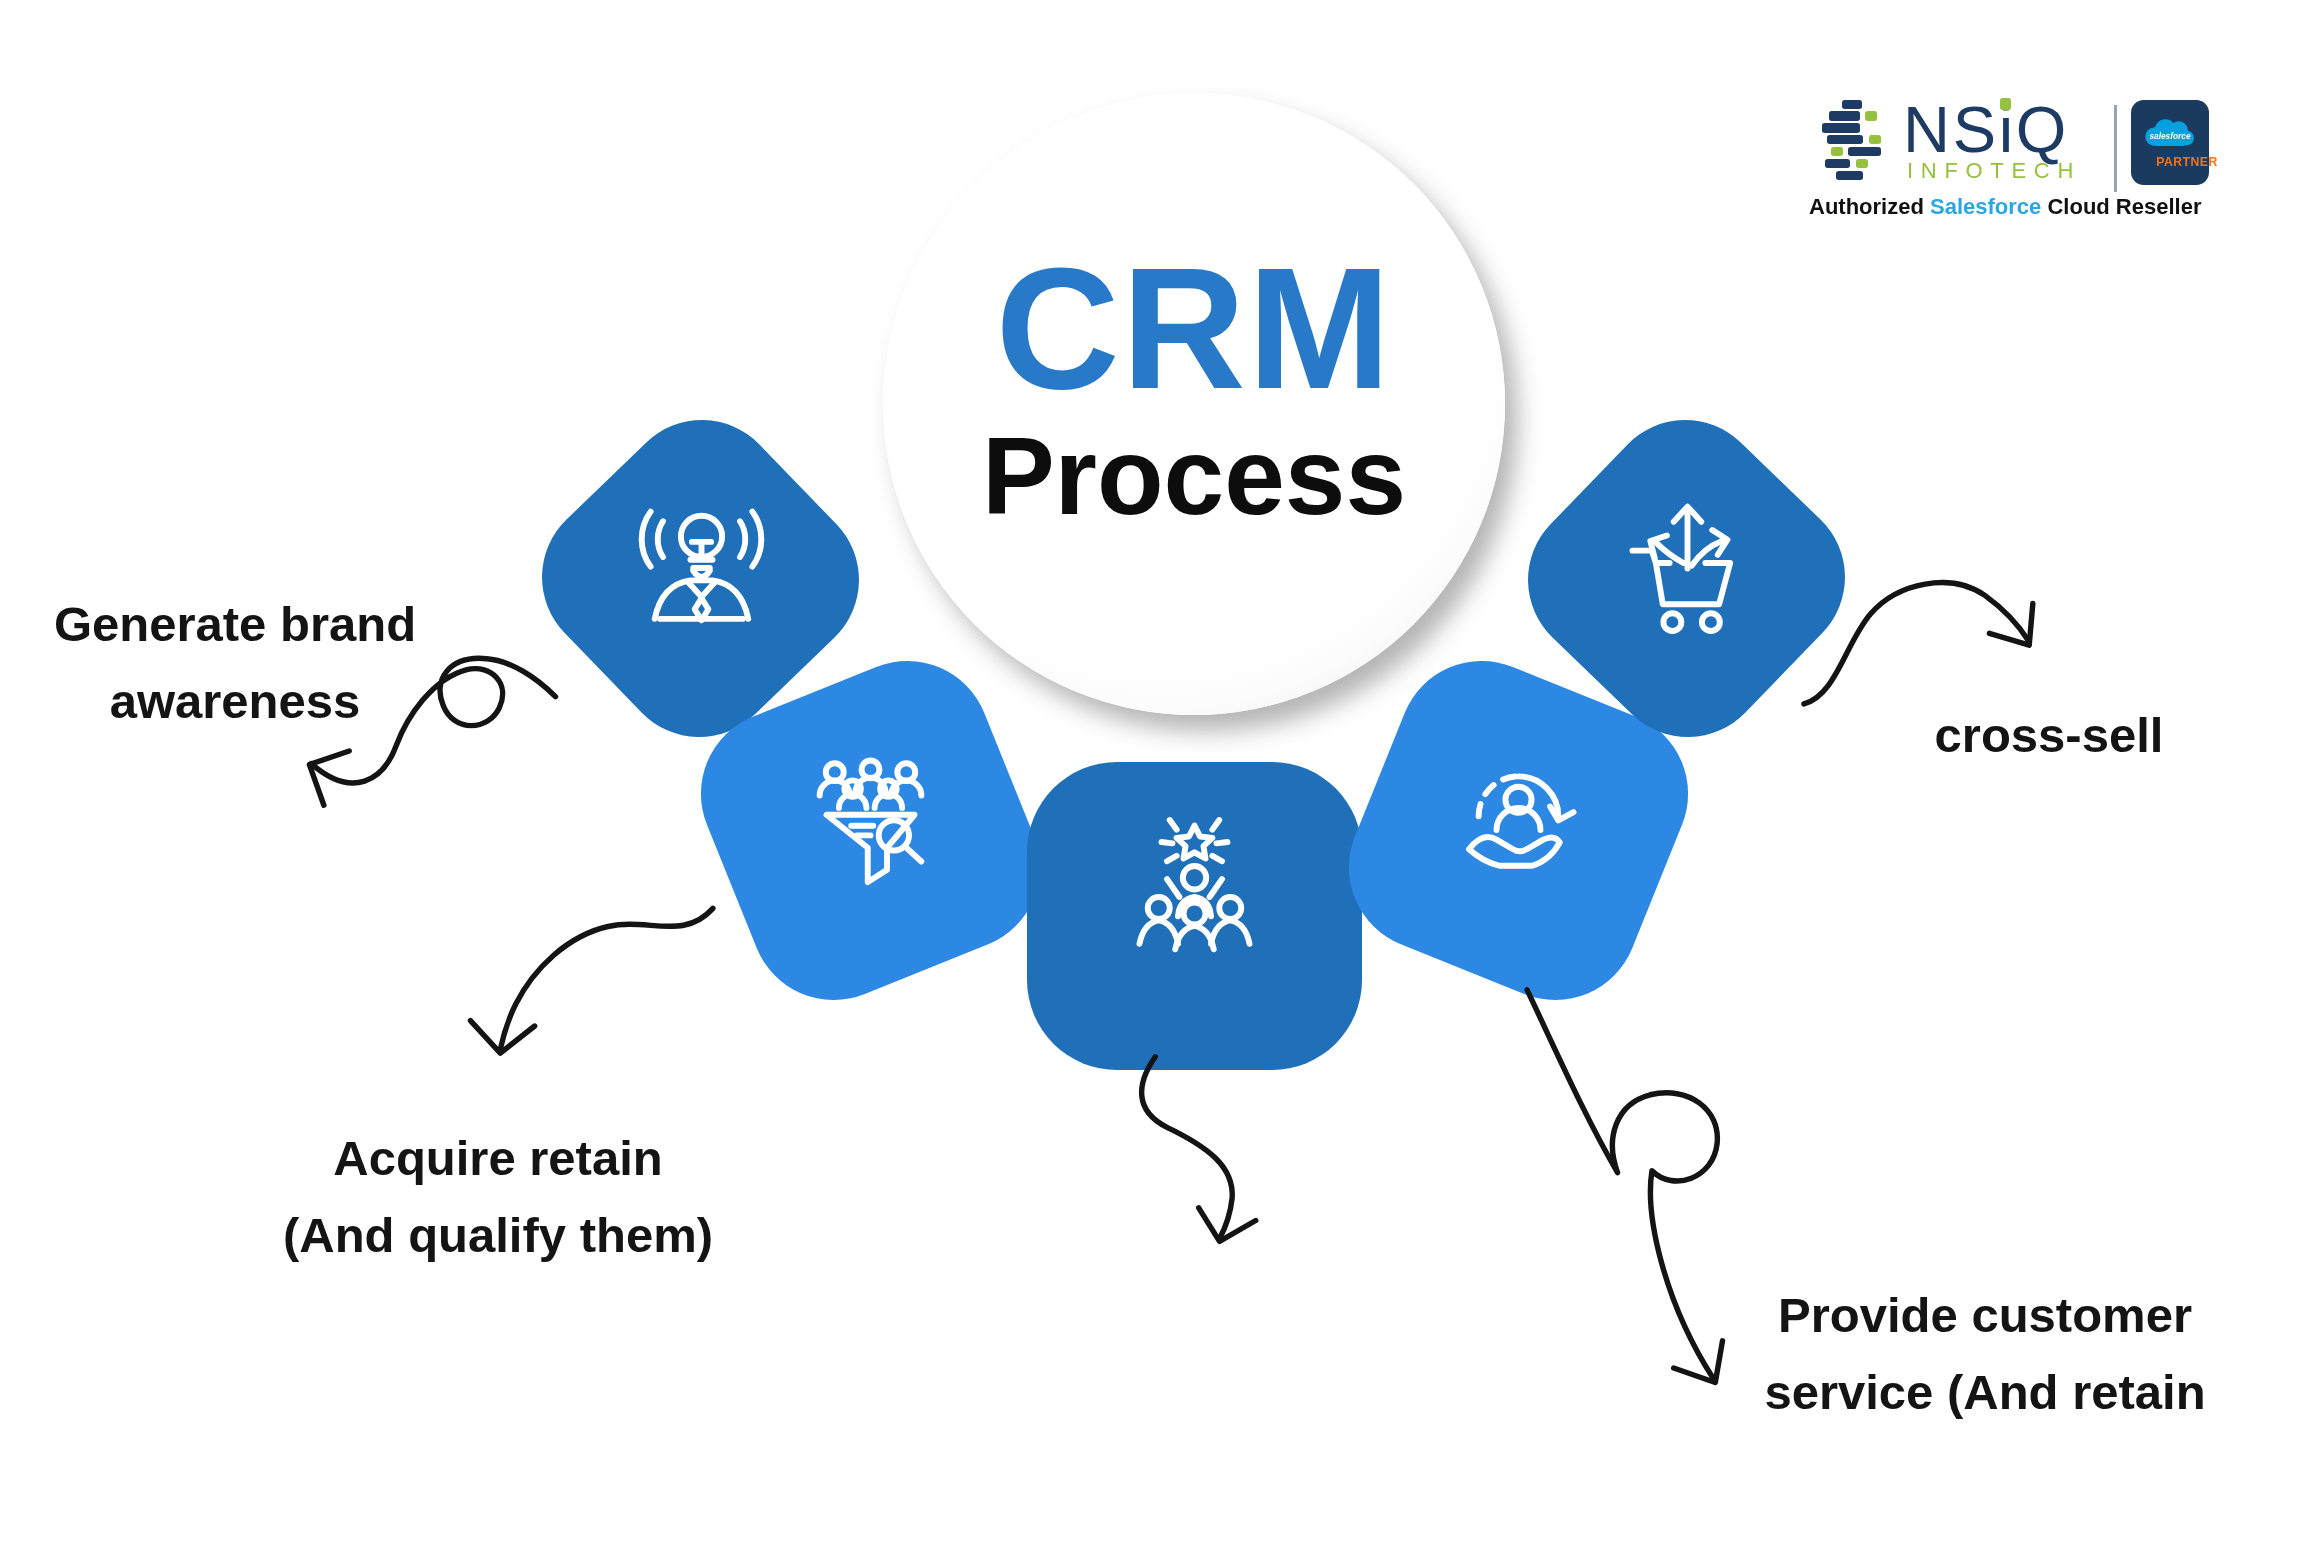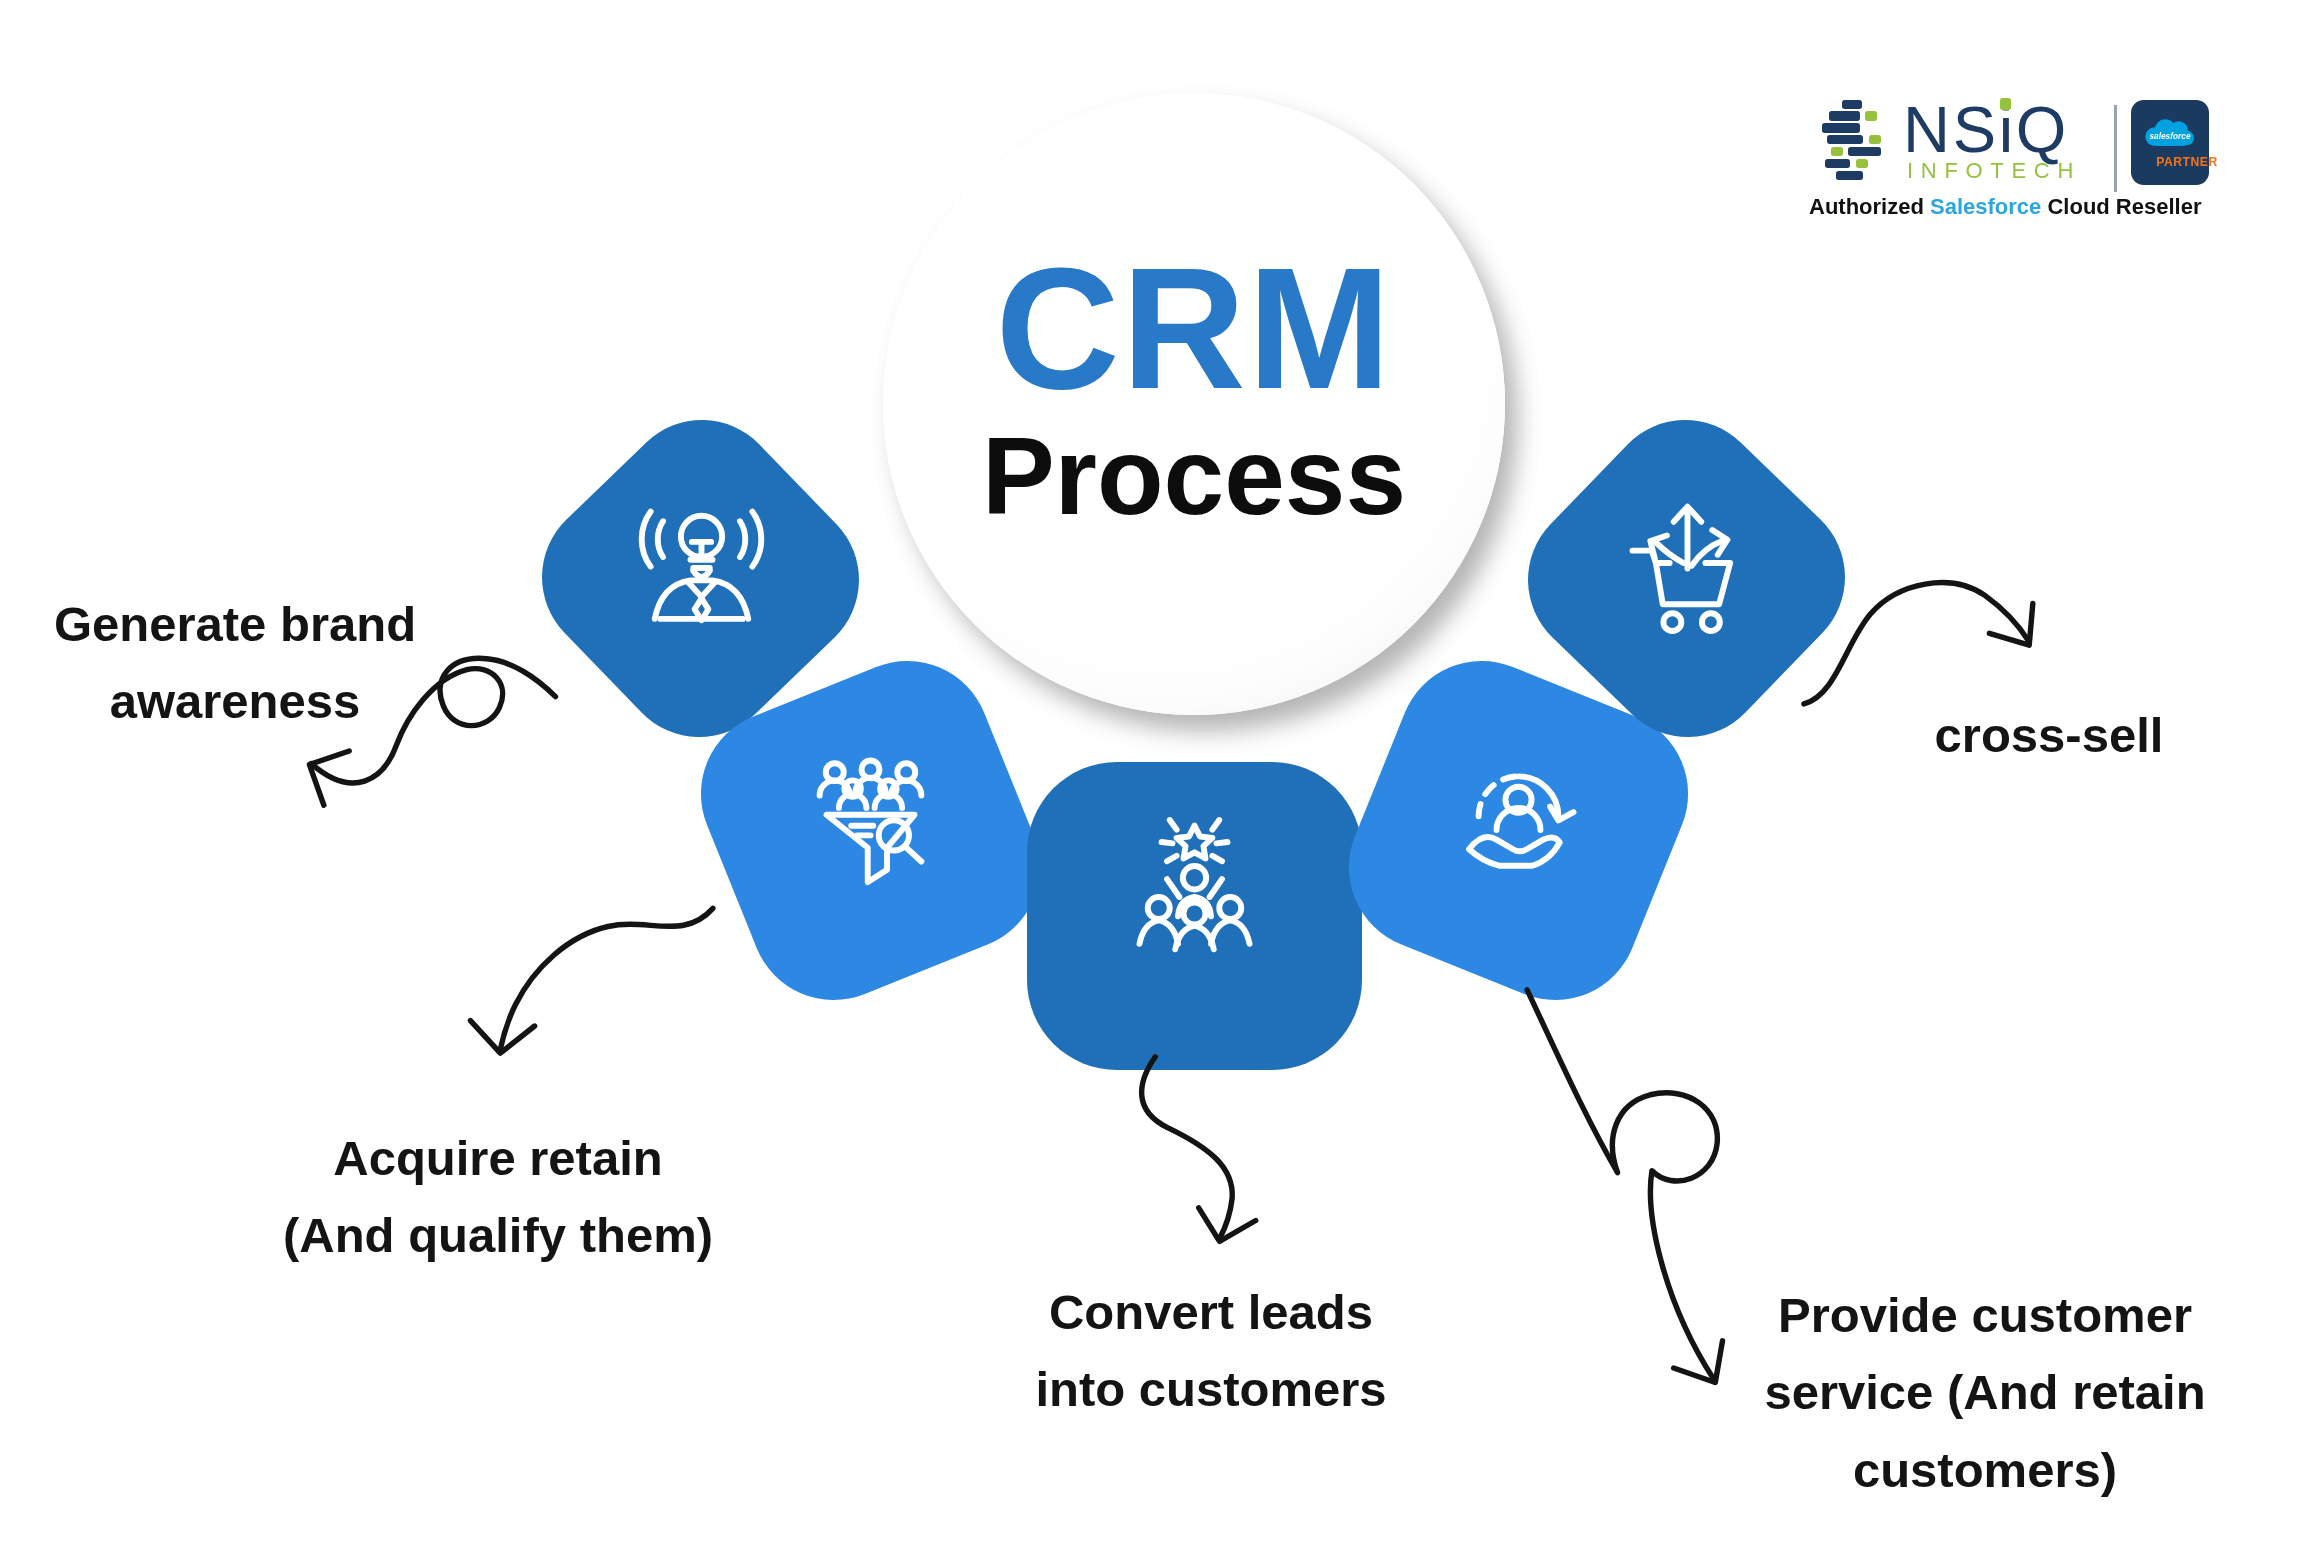--- a/index.html
+++ b/index.html
@@ -210,31 +210,26 @@
   </svg>
 
   <div class="label lb1">
     <span>Generate brand</span>
     <span>awareness</span>
   </div>
   <div class="label lb2">
     <span>Acquire retain</span>
     <span>(And qualify them)</span>
   </div>
-  <div class="label lb3">
-    <span>Convert leads</span>
-    <span>into customers</span>
-  </div>
   <div class="label lb4">
     <span>cross-sell</span>
   </div>
   <div class="label lb5">
     <span>Provide customer</span>
     <span>service (And retain</span>
-    <span>customers)</span>
   </div>
 
   <div class="brand">
     <div class="logo-bars">
         <div class="bar navy" style="left: 22px; top: 0px; width: 20px;"></div>
         <div class="bar navy" style="left: 9px; top: 11.8px; width: 31px;"></div>
         <div class="bar green" style="left: 45px; top: 11.8px; width: 11.8px;"></div>
         <div class="bar navy" style="left: 1.8px; top: 23.5px; width: 38px;"></div>
         <div class="bar navy" style="left: 7.2px; top: 35px; width: 36px;"></div>
         <div class="bar green" style="left: 49px; top: 35px; width: 11.8px;"></div>

